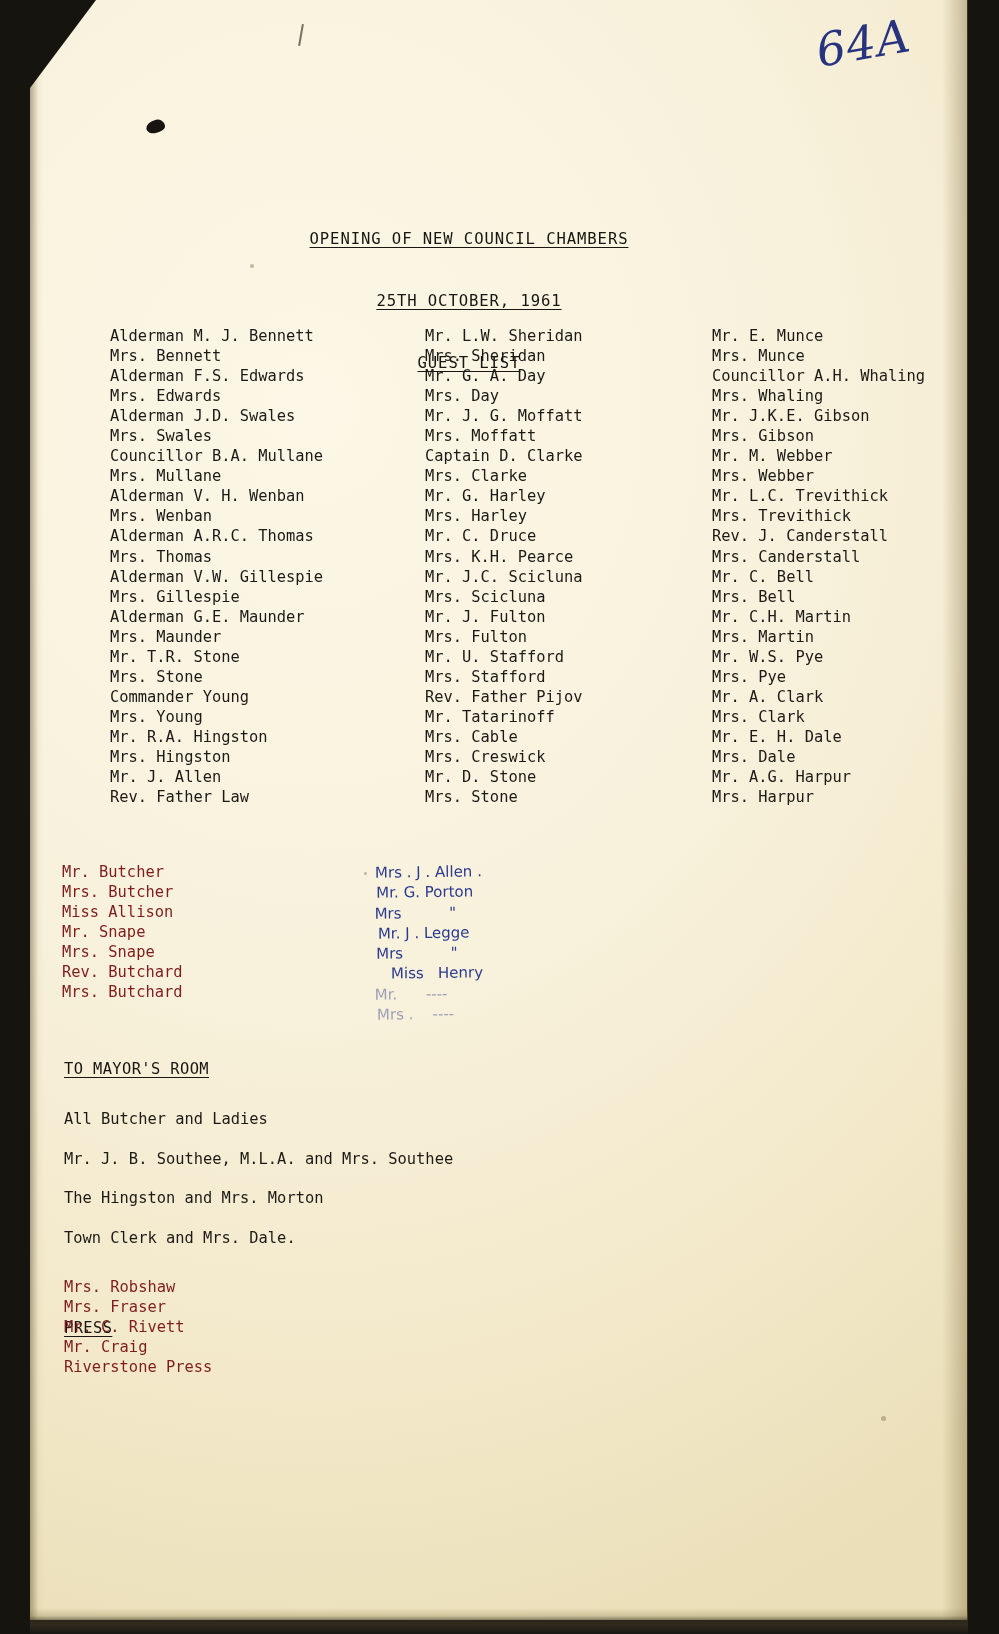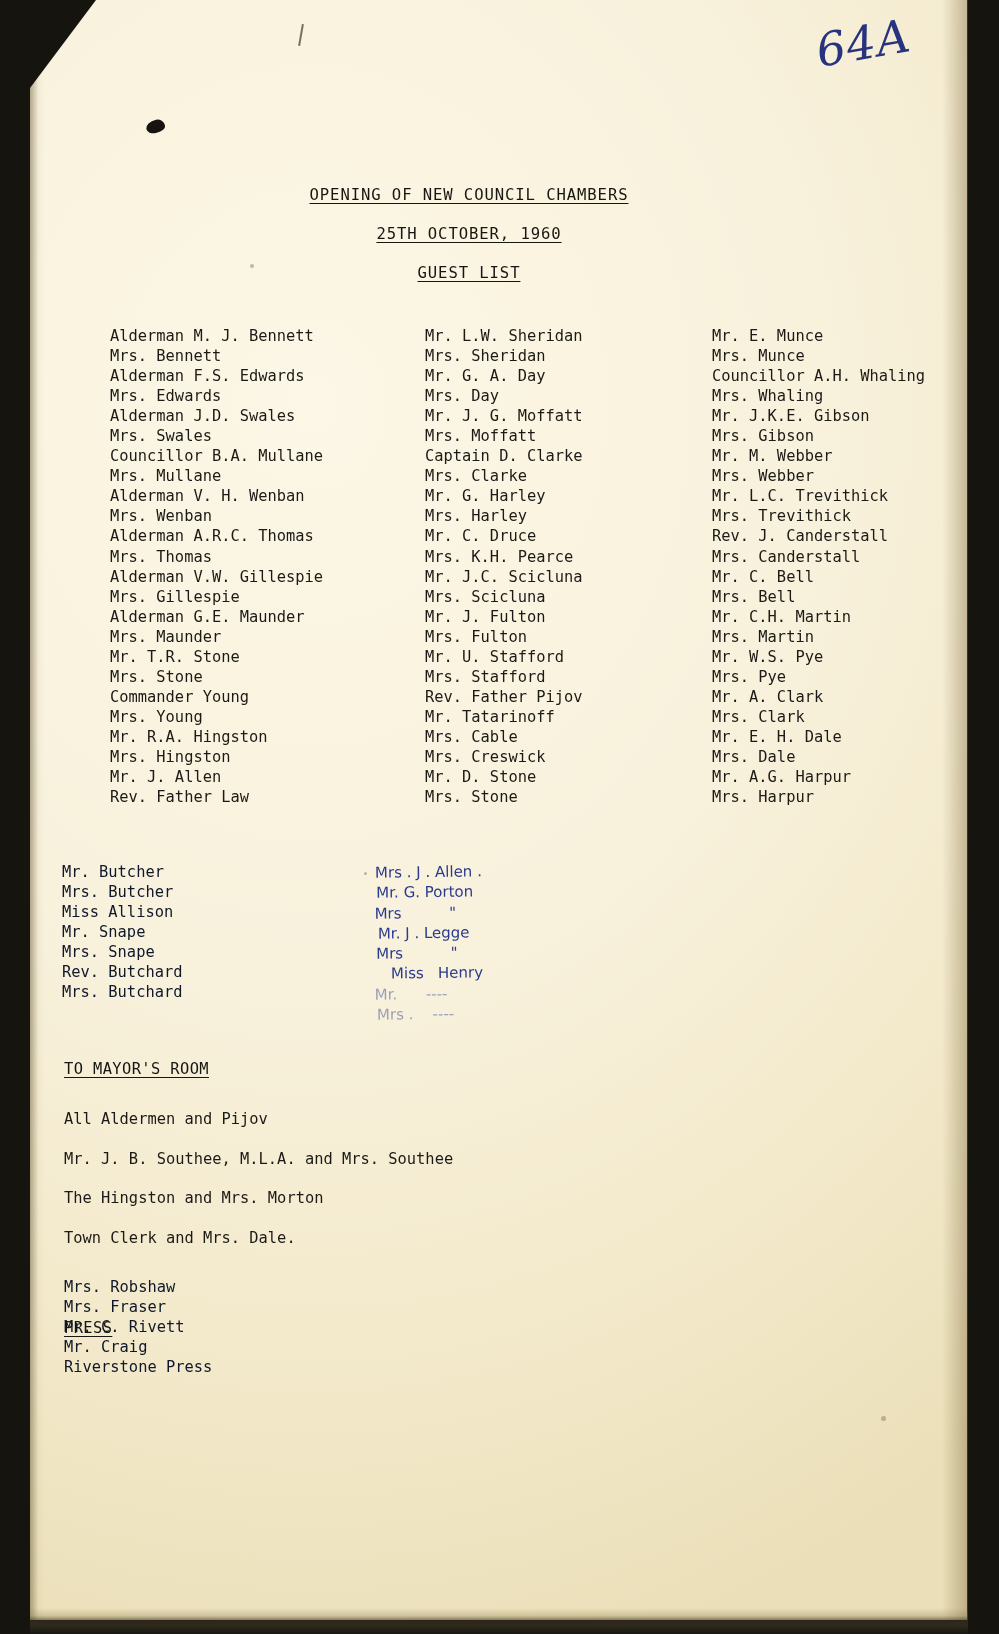--- a/index.html
+++ b/index.html
@@ -100,20 +100,21 @@
     left: 0; top: 186px; width: 938px;
     text-align: center;
   }
   .title-line {
     color: #181611;
     font-family: "DejaVu Sans Mono", monospace;
     font-size: 15.6px;
     letter-spacing: 0.9px;
     margin-bottom: 21px;
     white-space: pre;
+    margin-top: 44px;
   }
   .title-line span {
     text-decoration: underline;
     text-underline-offset: 3px;
     text-decoration-thickness: 1.4px;
   }
 
   .col {
     position: absolute;
     white-space: pre;
@@ -121,21 +122,21 @@
     font-family: "DejaVu Sans Mono", monospace;
     font-size: 15.4px;
     line-height: 20.05px;
     margin-left: 48px;
   }
   .col div { white-space: pre; }
 
   .block {
     position: absolute;
     white-space: pre;
-    color: #0f172a;
+    color: #7f1d1d;
     font-family: "DejaVu Sans Mono", monospace;
     font-size: 15.4px;
     line-height: 20.05px;
   }
 
   .section-head {
     position: absolute;
     color: #181611;
     font-family: "DejaVu Sans Mono", monospace;
     font-size: 15.4px;
@@ -197,31 +198,31 @@
   <div class="ink-blot"></div>
   <div class="tick-mark"></div>
   <div class="speck" style="left:250px; top:264px; width:4px; height:4px;"></div>
   <div class="speck" style="left:881px; top:1416px; width:5px; height:5px;"></div>
   <div class="speck" style="left:364px; top:872px; width:3px; height:3px;"></div>
 
   <div class="hand-num">64A</div>
 
   <div class="title-block">
     <div class="title-line"><span>OPENING OF NEW COUNCIL CHAMBERS</span></div>
-    <div class="title-line"><span>25TH OCTOBER, 1960</span></div>
+    <div class="title-line"><span>25TH OCTOBER, 1961</span></div>
     <div class="title-line"><span>GUEST LIST</span></div>
   </div>
 
   <div class="col" id="col1" style="left:62px; top:326px;"><div>Alderman M. J. Bennett</div><div>Mrs. Bennett</div><div>Alderman F.S. Edwards</div><div>Mrs. Edwards</div><div>Alderman J.D. Swales</div><div>Mrs. Swales</div><div>Councillor B.A. Mullane</div><div>Mrs. Mullane</div><div>Alderman V. H. Wenban</div><div>Mrs. Wenban</div><div>Alderman A.R.C. Thomas</div><div>Mrs. Thomas</div><div>Alderman V.W. Gillespie</div><div>Mrs. Gillespie</div><div>Alderman G.E. Maunder</div><div>Mrs. Maunder</div><div>Mr. T.R. Stone</div><div>Mrs. Stone</div><div>Commander Young</div><div>Mrs. Young</div><div>Mr. R.A. Hingston</div><div>Mrs. Hingston</div><div>Mr. J. Allen</div><div>Rev. Father Law</div></div>
   <div class="col" id="col2" style="left:377px; top:326px;"><div>Mr. L.W. Sheridan</div><div>Mrs. Sheridan</div><div>Mr. G. A. Day</div><div>Mrs. Day</div><div>Mr. J. G. Moffatt</div><div>Mrs. Moffatt</div><div>Captain D. Clarke</div><div>Mrs. Clarke</div><div>Mr. G. Harley</div><div>Mrs. Harley</div><div>Mr. C. Druce</div><div>Mrs. K.H. Pearce</div><div>Mr. J.C. Scicluna</div><div>Mrs. Scicluna</div><div>Mr. J. Fulton</div><div>Mrs. Fulton</div><div>Mr. U. Stafford</div><div>Mrs. Stafford</div><div>Rev. Father Pijov</div><div>Mr. Tatarinoff</div><div>Mrs. Cable</div><div>Mrs. Creswick</div><div>Mr. D. Stone</div><div>Mrs. Stone</div></div>
   <div class="col" id="col3" style="left:664px; top:326px;"><div>Mr. E. Munce</div><div>Mrs. Munce</div><div>Councillor A.H. Whaling</div><div>Mrs. Whaling</div><div>Mr. J.K.E. Gibson</div><div>Mrs. Gibson</div><div>Mr. M. Webber</div><div>Mrs. Webber</div><div>Mr. L.C. Trevithick</div><div>Mrs. Trevithick</div><div>Rev. J. Canderstall</div><div>Mrs. Canderstall</div><div>Mr. C. Bell</div><div>Mrs. Bell</div><div>Mr. C.H. Martin</div><div>Mrs. Martin</div><div>Mr. W.S. Pye</div><div>Mrs. Pye</div><div>Mr. A. Clark</div><div>Mrs. Clark</div><div>Mr. E. H. Dale</div><div>Mrs. Dale</div><div>Mr. A.G. Harpur</div><div>Mrs. Harpur</div></div>
 
   <div class="block" id="extra-typed" style="left:62px; top:862px;"><div>Mr. Butcher</div><div>Mrs. Butcher</div><div>Miss Allison</div><div>Mr. Snape</div><div>Mrs. Snape</div><div>Rev. Butchard</div><div>Mrs. Butchard</div></div>
 
   <div class="hand" id="extra-hand" style="left:376px; top:862px;"><div style="margin-left: 0px;">Mrs . J . Allen .</div><div style="margin-left: 1px;">Mr. G. Porton</div><div style="margin-left: -1px;">Mrs          "</div><div style="margin-left: 2px;">Mr. J . Legge</div><div style="margin-left: 0px;">Mrs          "</div><div style="margin-left: 5px;">  Miss   Henry</div><div class="faded" style="margin-left: -2px;">Mr.      ----</div><div class="faded" style="margin-left: 0px;">Mrs .    ----</div></div>
 
   <div class="section-head" style="left:64px; top:1060px;"><span>TO MAYOR'S ROOM</span></div>
-  <div class="spaced" id="mayors-list" style="left:64px; top:1100px;"><div>All Aldermen and Pijov</div><div>Mr. J. B. Southee, M.L.A. and Mrs. Southee</div><div>The Hingston and Mrs. Morton</div><div>Town Clerk and Mrs. Dale.</div></div>
+  <div class="spaced" id="mayors-list" style="left:64px; top:1100px;"><div>All Butcher and Ladies</div><div>Mr. J. B. Southee, M.L.A. and Mrs. Southee</div><div>The Hingston and Mrs. Morton</div><div>Town Clerk and Mrs. Dale.</div></div>
 
   <div class="section-head" style="left:64px; top:1319px;text-align:center;"><span>PRESS</span></div>
   <div class="block" id="press-list" style="left:64px; top:1277px;"><div>Mrs. Robshaw</div><div>Mrs. Fraser</div><div>Mr. C. Rivett</div><div>Mr. Craig</div><div>Riverstone Press</div></div>
 
 </div>
 
 </body></html>

